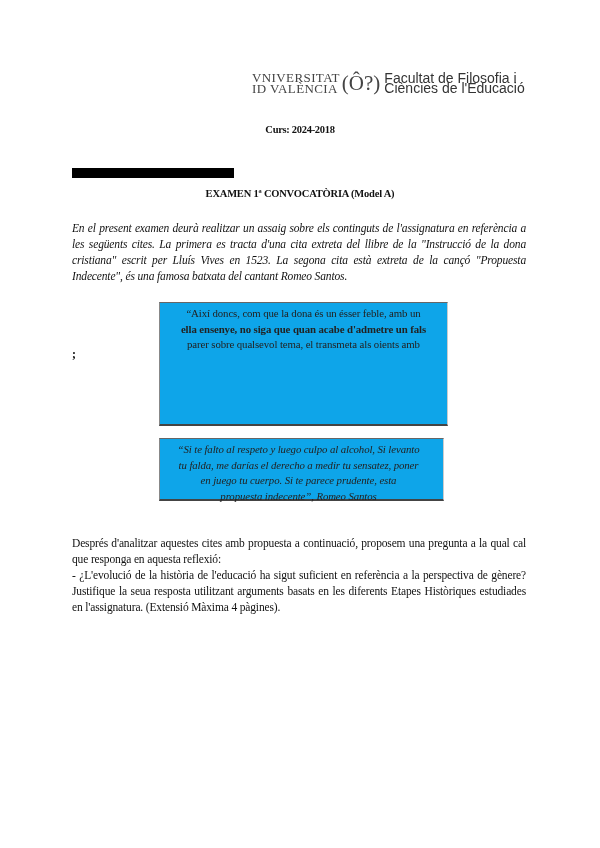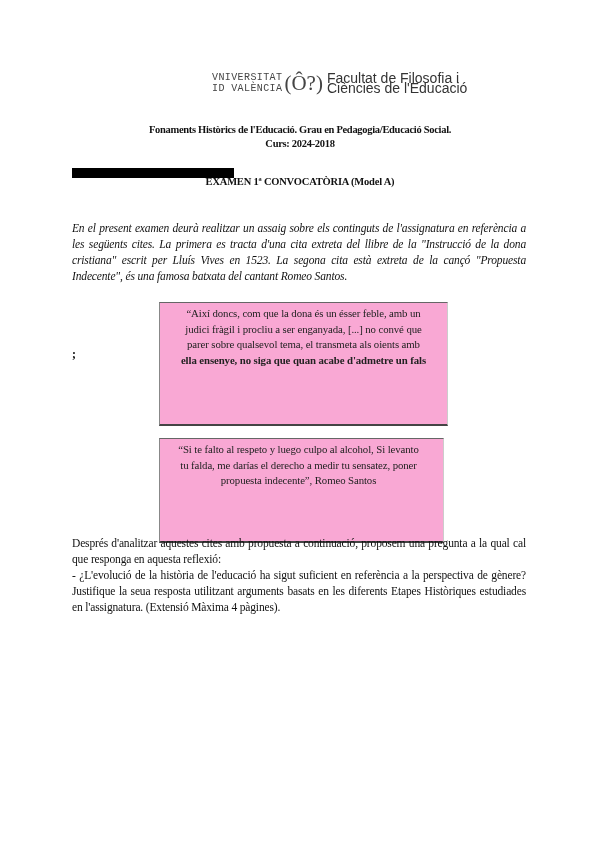--- a/index.html
+++ b/index.html
@@ -1,70 +1,69 @@
 <!DOCTYPE html>
 <html><head>
   <meta charset="utf-8">
   <style>
     html, body { margin:0; padding:0; background:#ffffff; }
     body { width:600px; height:848px; position:relative; overflow:hidden; color:#111; font-family:"Liberation Serif", "DejaVu Serif", serif; }
     .logo { position:absolute; left:212px; top:72px; display:flex; align-items:center; }
-    .logo-uv { font-family:Liberation Mono, monospace; font-size:10px; line-height:11px; letter-spacing:0.4px; color:#444; }
+    .logo-uv { font-family:Liberation Serif, serif; font-size:13px; line-height:11px; letter-spacing:0.4px; color:#444;margin-left:40px; }
     .logo-mark { font-family:"Liberation Serif", serif; font-size:21px; color:#444; margin:0 4px 0 2px; line-height:22px; }
     .logo-fac { font-family:Liberation Sans, sans-serif; font-size:14px; line-height:10px; color:#333; }
     .course { position:absolute; left:0; width:600px; top:123px; text-align:center; font-weight:bold; font-size:10.5px; line-height:14px; letter-spacing:-0.3px; }
     .redaction { position:absolute; left:72px; top:168px; width:162px; height:10px; background:#000; }
-    .exam-title { position:absolute; left:0; width:600px; top:176px; text-align:center; font-weight:bold; font-size:10.5px; letter-spacing:-0.2px; }
+    .exam-title { position:absolute; left:0; width:600px; top:188px; text-align:center; font-weight:bold; font-size:10.5px; letter-spacing:-0.2px; }
     .para { position:absolute; left:72px; width:454px; font-size:11.5px; line-height:16px; text-align:justify; letter-spacing:-0.15px; }
     .p1 { top:220px;font-style:italic; }
     .p2 { top:535px; }
     .mark { position:absolute; left:72px; top:347px; font-size:12px; font-weight:bold; }
-    .quote-box { position:absolute; background:#f9a8d4; border-top:1px solid #666; border-left:1px solid #888; border-right:1.5px solid #ccc; border-bottom:2px solid #444; box-sizing:border-box; text-align:center; font-size:10.8px; line-height:15.5px; letter-spacing:-0.1px; color:#222; }
+    .quote-box { position:absolute; background:#0ea5e9; border-top:1px solid #666; border-left:1px solid #888; border-right:1.5px solid #ccc; border-bottom:2px solid #444; box-sizing:border-box; text-align:center; font-size:10.8px; line-height:15.5px; letter-spacing:-0.1px; color:#222; }
     .q1 { left:159px; top:302px; width:289px; height:124px; padding:3px 8px 0 8px; }
-    .q2 { left:159px; top:438px; width:285px; height:105px; padding:3px 8px 0 2px; }
+    .q2 { left:159px; top:438px; width:285px; height:63px; padding:3px 8px 0 2px;font-style:italic; }
     .q-line { display:block; white-space:nowrap; }
     .q-line.bold { font-weight:bold; }
   </style>
 </head>
 <body>
 
 <div class="logo">
   <div class="logo-uv">
     <div>VNIVERSITAT</div>
     <div>ID VALÈNCIA</div>
   </div>
   <div class="logo-mark">(Ô?)</div>
   <div class="logo-fac">
     <div>Facultat de Filosofia i</div>
     <div>Ciències de l'Educació</div>
   </div>
 </div>
 
 <div class="course">
-  <div>Fonaments Històrics de l'Educació. Grau en Pedagogia/Educació Social.</div>
   <div>Curs: 2024-2018</div>
 </div>
 
 <div class="redaction"></div>
 
 <div class="exam-title">EXAMEN 1ª CONVOCATÒRIA (Model A)</div>
 
 <div class="para p1">En el present examen deurà realitzar un assaig sobre els continguts de l'assignatura en referència a les següents cites. La primera es tracta d'una cita extreta del llibre de la "Instrucció de la dona cristiana" escrit per Lluís Vives en 1523. La segona cita està extreta de la cançó "Propuesta Indecente", és una famosa batxata del cantant Romeo Santos.</div>
 
 <div class="mark">;</div>
 
 <div class="quote-box q1">
   <span class="q-line">“Així doncs, com que la dona és un ésser feble, amb un</span>
-  <span class="q-line">judici fràgil i procliu a ser enganyada, [...] no convé que</span>
+  <span class="q-line bold">ella ensenye, no siga que quan acabe d'admetre un fals</span>
   <span class="q-line">parer sobre qualsevol tema, el transmeta als oients amb</span>
-  <span class="q-line bold">ella ensenye, no siga que quan acabe d'admetre un fals</span>
 </div>
 
 <div class="quote-box q2">
   <span class="q-line">“Si te falto al respeto y luego culpo al alcohol, Si levanto</span>
   <span class="q-line">tu falda, me darías el derecho a medir tu sensatez, poner</span>
+  <span class="q-line">en juego tu cuerpo.  Si te parece prudente, esta</span>
   <span class="q-line">propuesta indecente”, Romeo Santos</span>
 </div>
 
 <div class="para p2">
   <div>Després d'analitzar aquestes cites amb propuesta a continuació, proposem una pregunta a la qual cal que responga en aquesta reflexió:</div>
   <div>- ¿L'evolució de la història de l'educació ha sigut suficient en referència a la perspectiva de gènere? Justifique la seua resposta utilitzant arguments basats en les diferents Etapes Històriques estudiades en l'assignatura. (Extensió Màxima 4 pàgines).</div>
 </div>
 
 </body></html>

